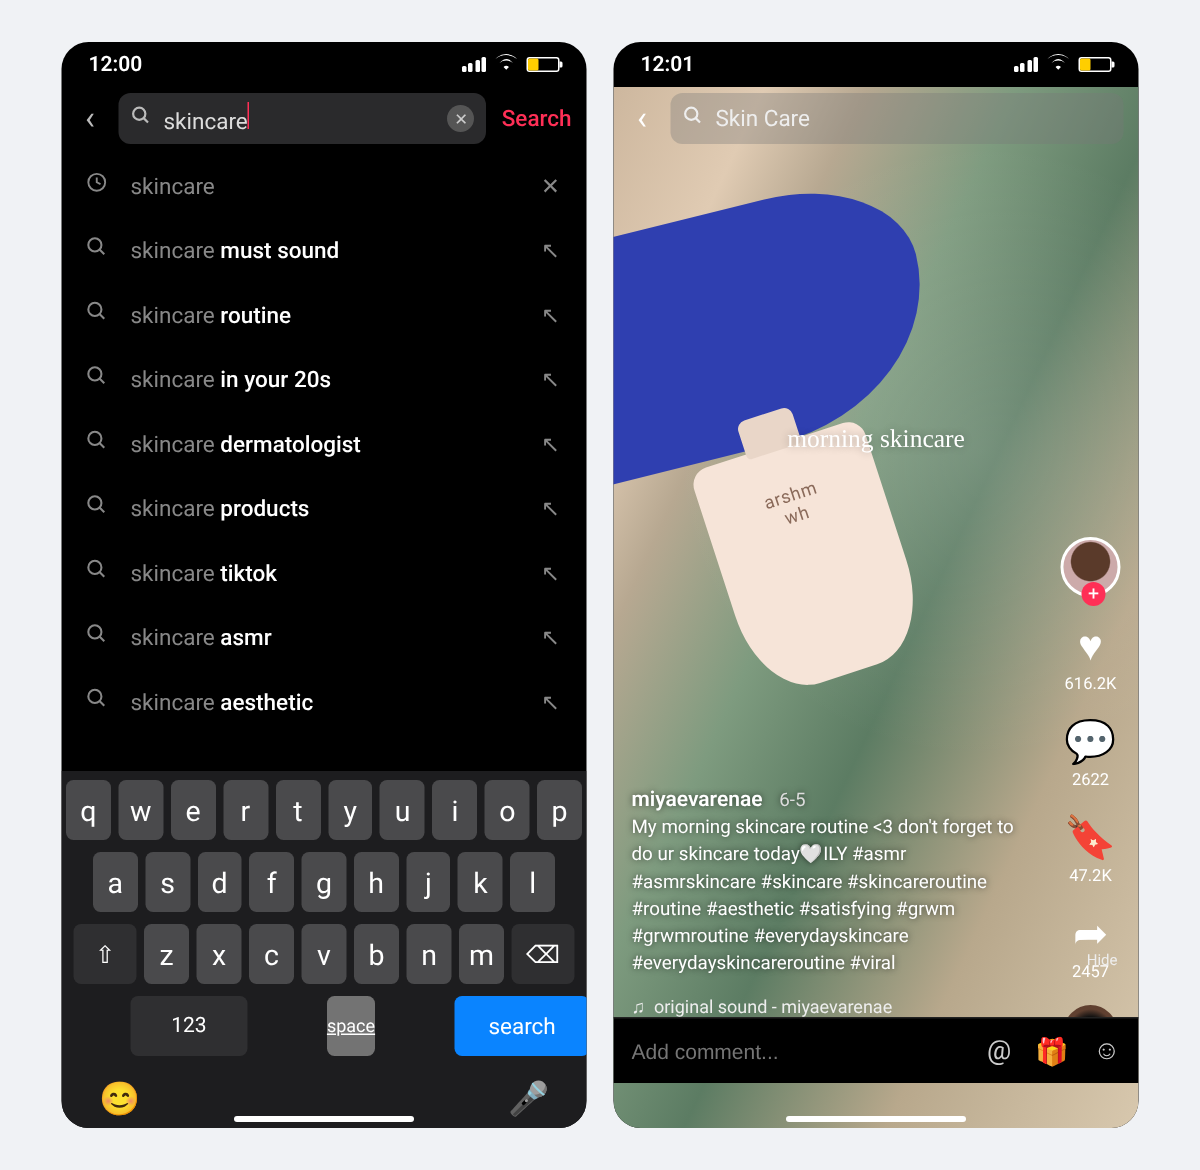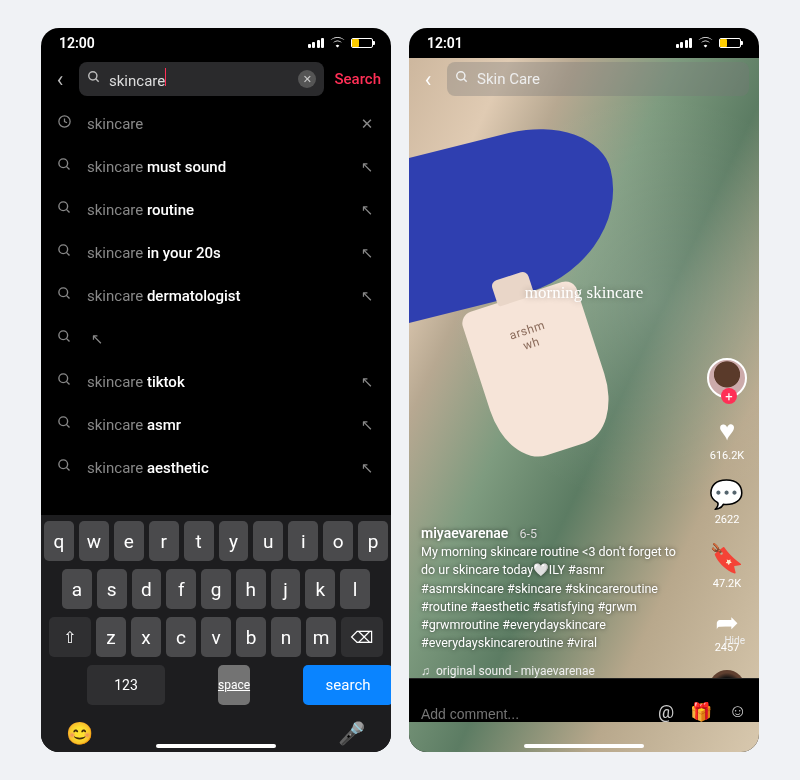--- a/index.html
+++ b/index.html
@@ -94,21 +94,21 @@
   .disc{ width:36px;height:36px;border-radius:50%;
     background:radial-gradient(circle,#333 35%,#111 40%,#604030 60%);}
 
   .meta{ position:absolute; left:12px; right:70px; bottom:100px; font-size:12.5px;
     text-shadow:0 0 4px rgba(0,0,0,.6); line-height:1.45;}
   .meta .user{ font-weight:600; font-size:14px;}
   .meta .date{ color:#ddd; margin-left:8px;}
   .hide{ position:absolute;right:14px;bottom:106px;font-size:10px;color:#eee;font-weight:400;margin-top:16px;}
   .sound{ position:absolute;left:12px;bottom:74px;font-size:12px;color:#eee;display:flex;gap:6px;align-items:center;}
   .cmtbar{ position:absolute;left:0;right:0;bottom:30px;height:44px;
-    background:#000;display:flex;align-items:flex-end;padding:0 12px;gap:16px;
+    background:#000;display:flex;align-items:center;padding:0 12px;gap:16px;
     border-top:1px solid #222;}
   .cmtbar input{ flex:1;background:transparent;border:none;color:#888;font-size:14px;outline:none;}
   .cmticon{ color:#ccc;font-size:18px;}
   .right .srch{ background:rgba(120,120,120,.35);align-items:center;}
   .right .srch-row{ padding-top:4px;}
   .right .back{ color:#fff;}
 </style>
 </head>
 <body>
 
@@ -190,20 +190,21 @@
               <line x1="20" y1="20" x2="15" y2="15"></line>
             </svg></span>
           <span class="sugg-text"><span class="q">skincare </span><span class="b">dermatologist</span></span>
           <span class="sugg-tail">↖</span>
         </div>
         <div class="sugg-item">
           <span class="sugg-icon"><svg width="15" height="15" viewBox="0 0 24 24" fill="none" stroke="#888" stroke-width="2.2">
               <circle cx="10" cy="10" r="7"></circle>
               <line x1="20" y1="20" x2="15" y2="15"></line>
             </svg></span>
+          <span class="sugg-text"><span class="q">skincare </span><span class="b">products</span></span>
           <span class="sugg-tail">↖</span>
         </div>
         <div class="sugg-item">
           <span class="sugg-icon"><svg width="15" height="15" viewBox="0 0 24 24" fill="none" stroke="#888" stroke-width="2.2">
               <circle cx="10" cy="10" r="7"></circle>
               <line x1="20" y1="20" x2="15" y2="15"></line>
             </svg></span>
           <span class="sugg-text"><span class="q">skincare </span><span class="b">tiktok</span></span>
           <span class="sugg-tail">↖</span>
         </div>

